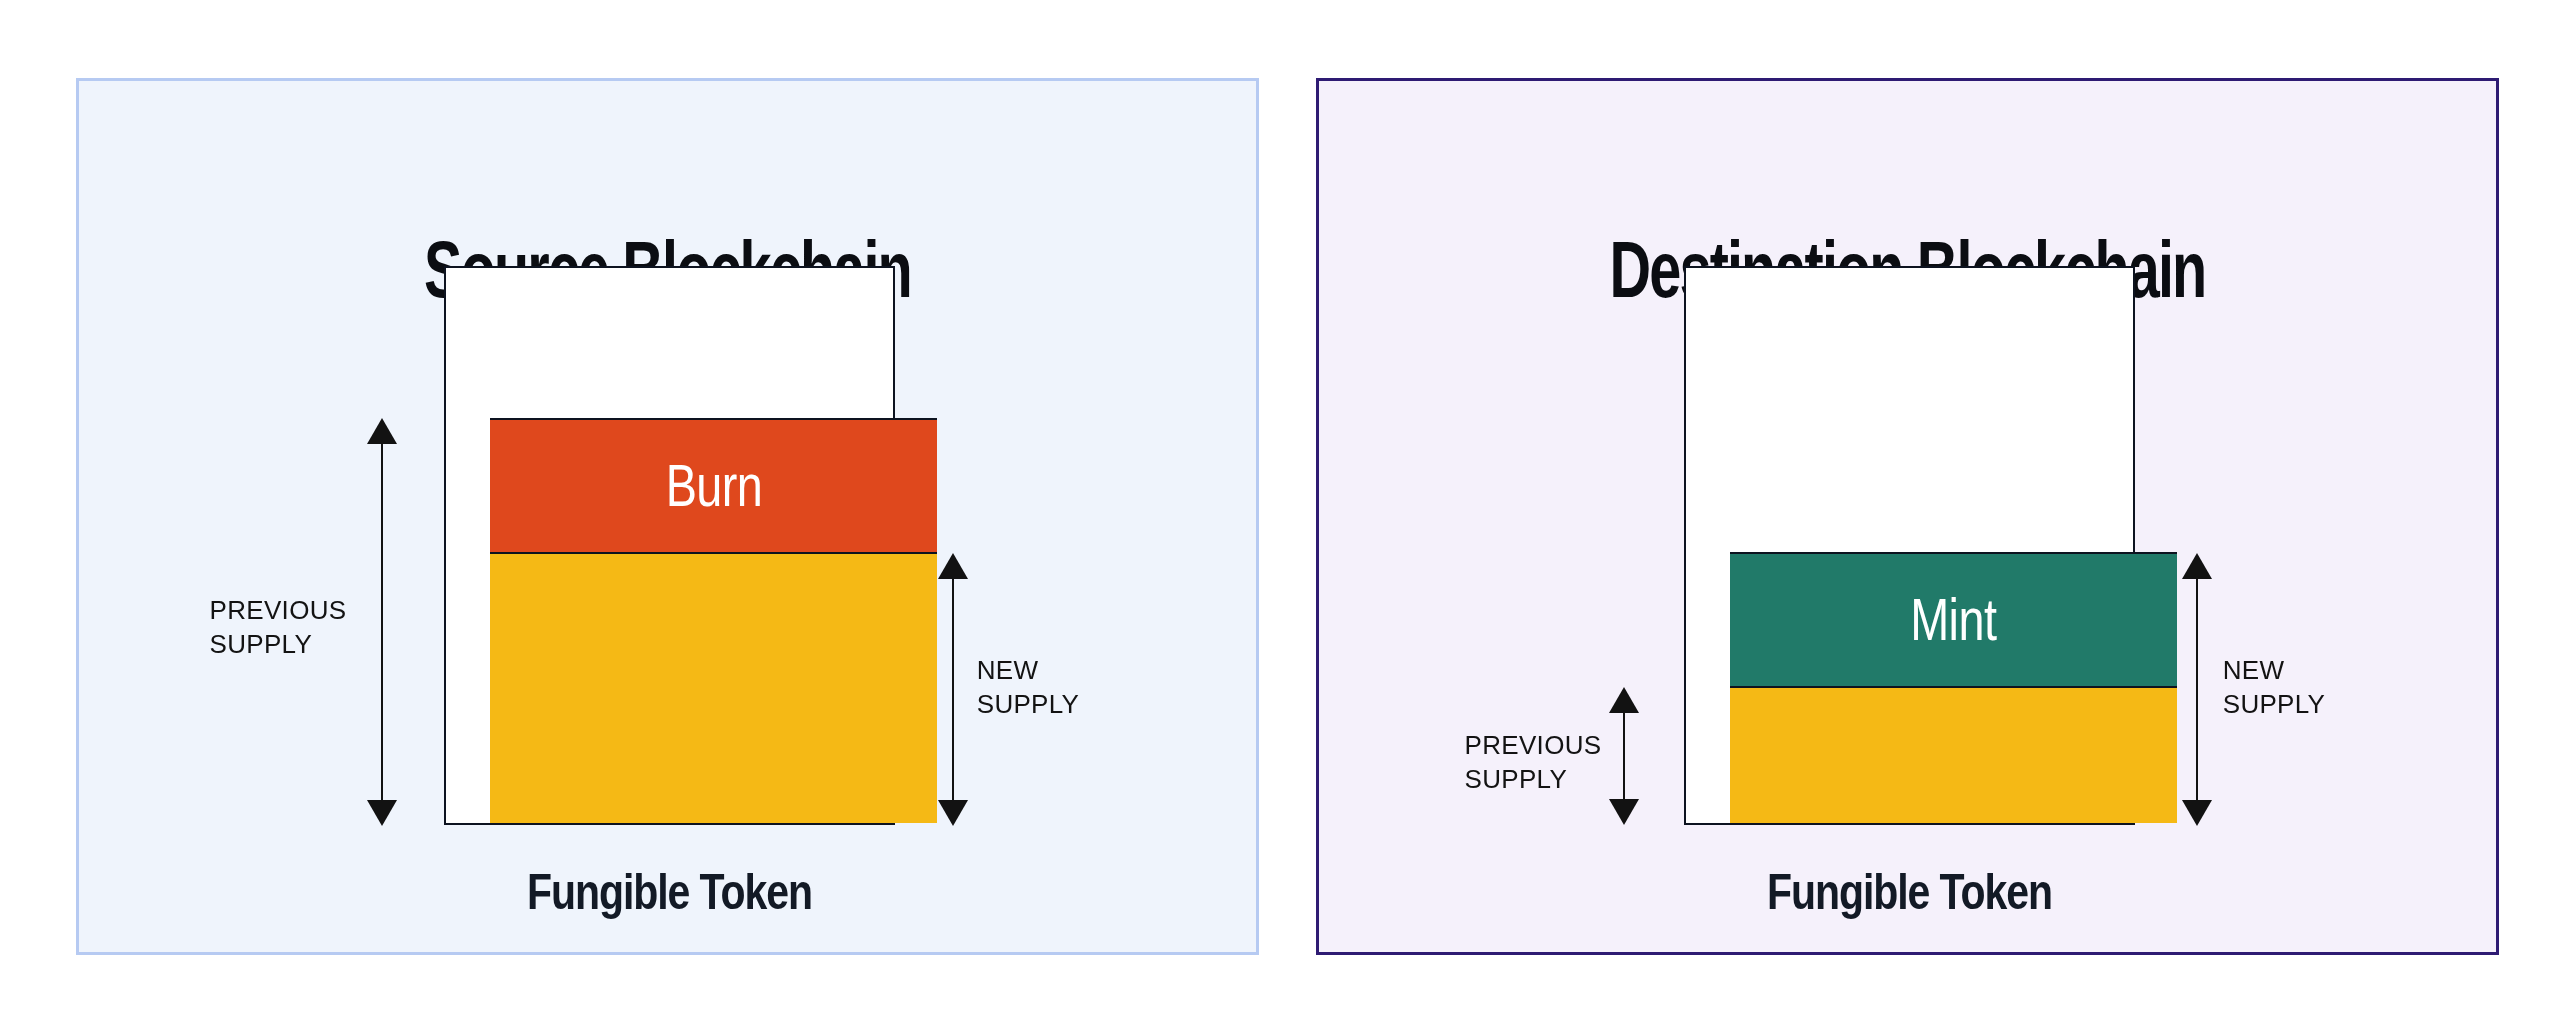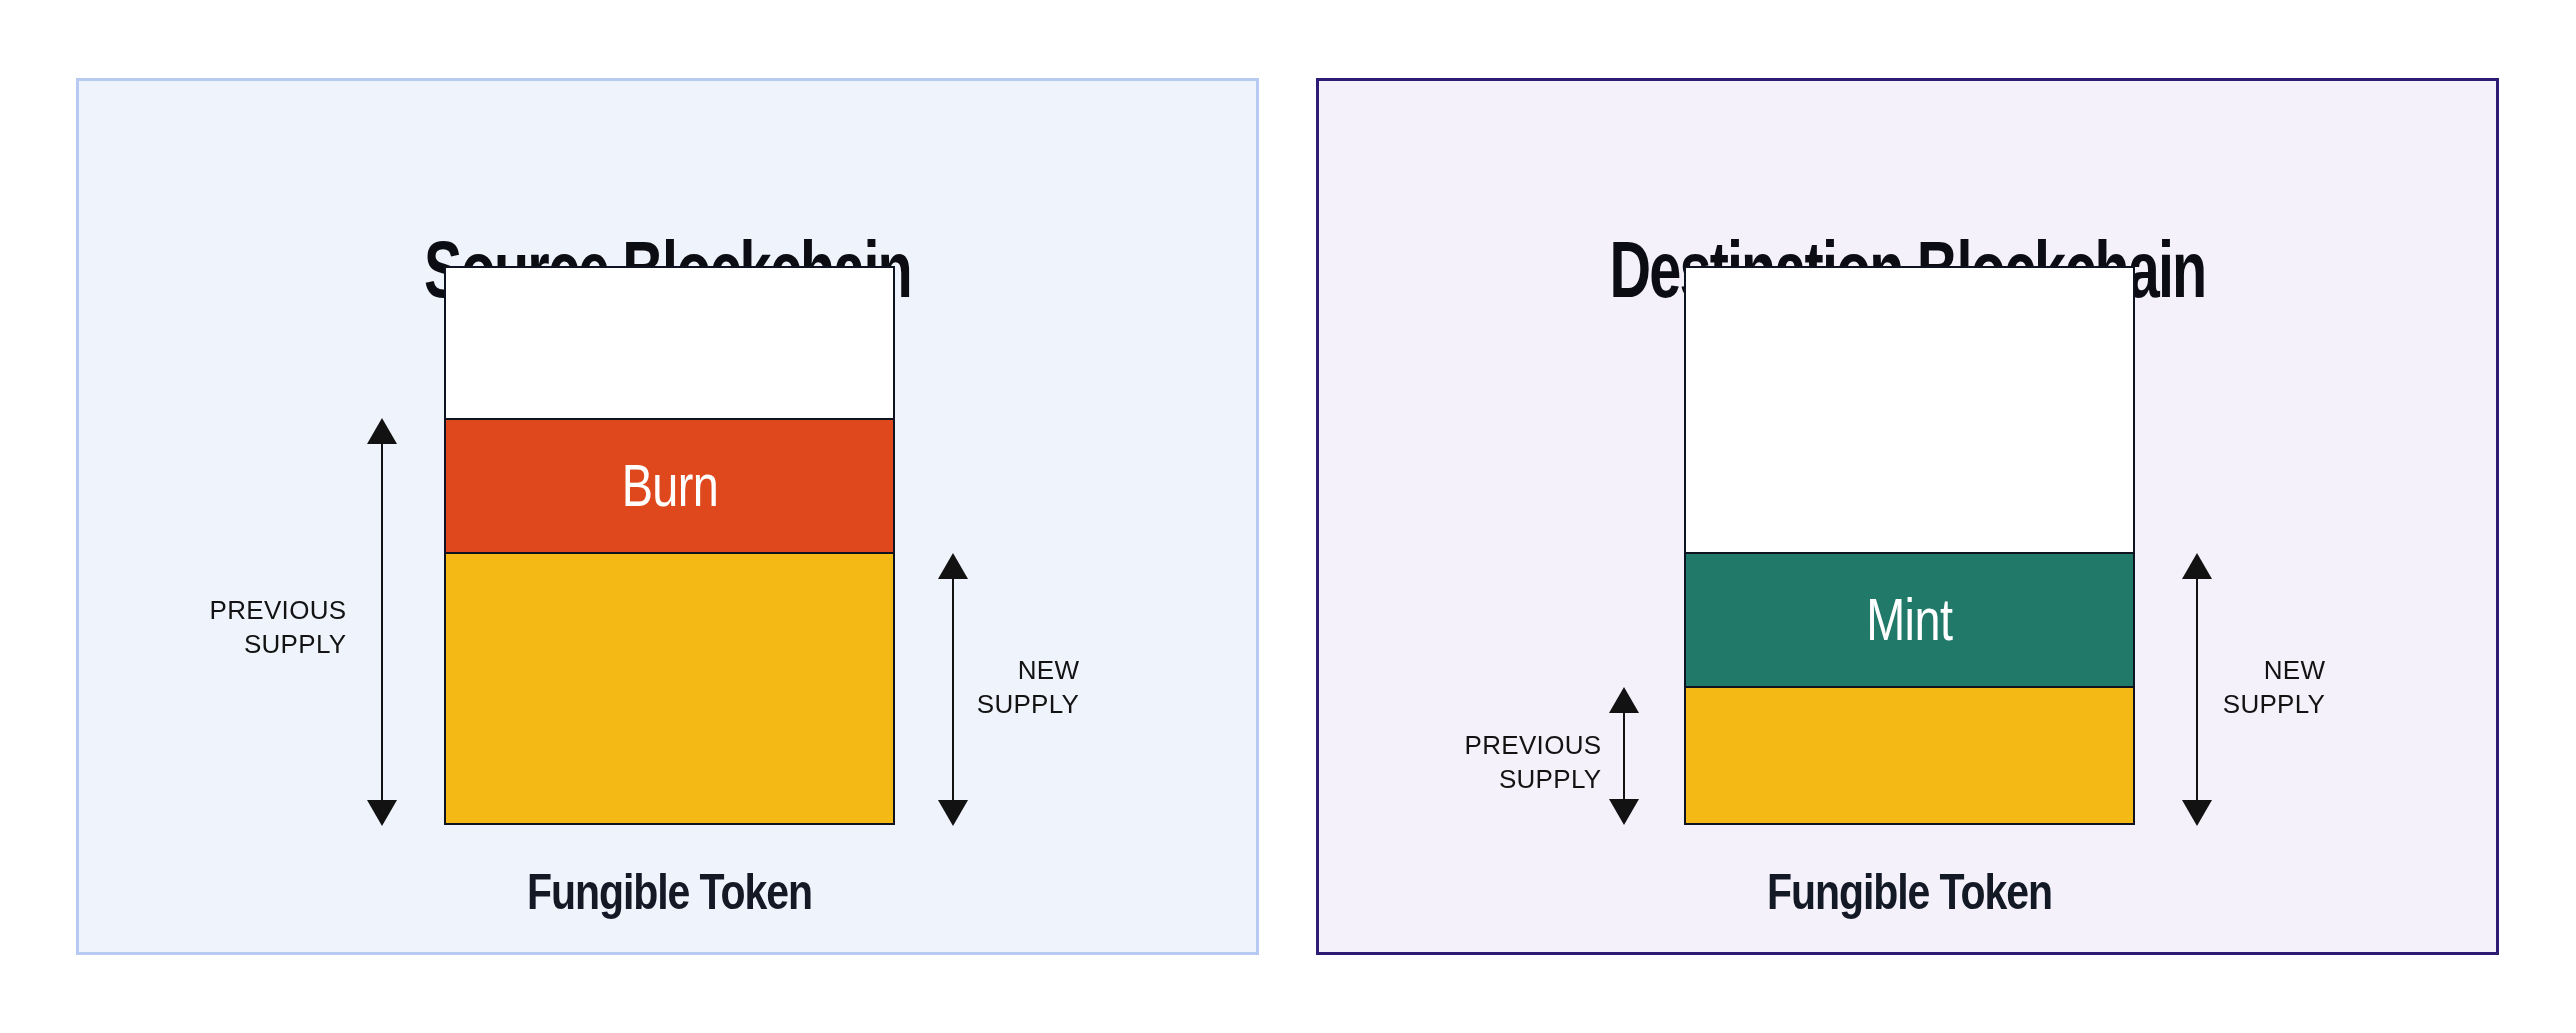--- a/index.html
+++ b/index.html
@@ -51,21 +51,21 @@
     flex-direction: column;
     background: #ffffff;
   }
   .bar-segment {
     width: 100%;
     box-sizing: border-box;
     display: flex;
     align-items: center;
     justify-content: center;
   }
-  .bar-segment + .bar-segment { border-top: 2.6px solid #0d1320; }
+  .bar-segment + .bar-segment { border-top: 2.6px solid #0d1320; margin-left: 44px; }
   .bar-segment-label {
     font-size: 60px;
     line-height: 1;
     font-weight: 400;
     letter-spacing: -0.7px;
     color: #ffffff;
     transform: scaleX(0.78);
     white-space: nowrap;
   }
 
@@ -113,21 +113,21 @@
     width: 0; height: 0;
     border-left: 15px solid transparent;
     border-right: 15px solid transparent;
     border-top: 26px solid var(--arrow-color, #121212);
   }
 
   
   .supply-label {
     position: absolute;
     transform: translate(-50%, -50%);
-    text-align: right;
+    text-align: left;
     font-size: 26px;
     line-height: 1.3;
     font-weight: 400;
     letter-spacing: 0.3px;
     color: #131313;
     white-space: nowrap;
   }
 
   
   .panel--source .arrow-previous { left: 288px; top: 337px; height: 408px; }

